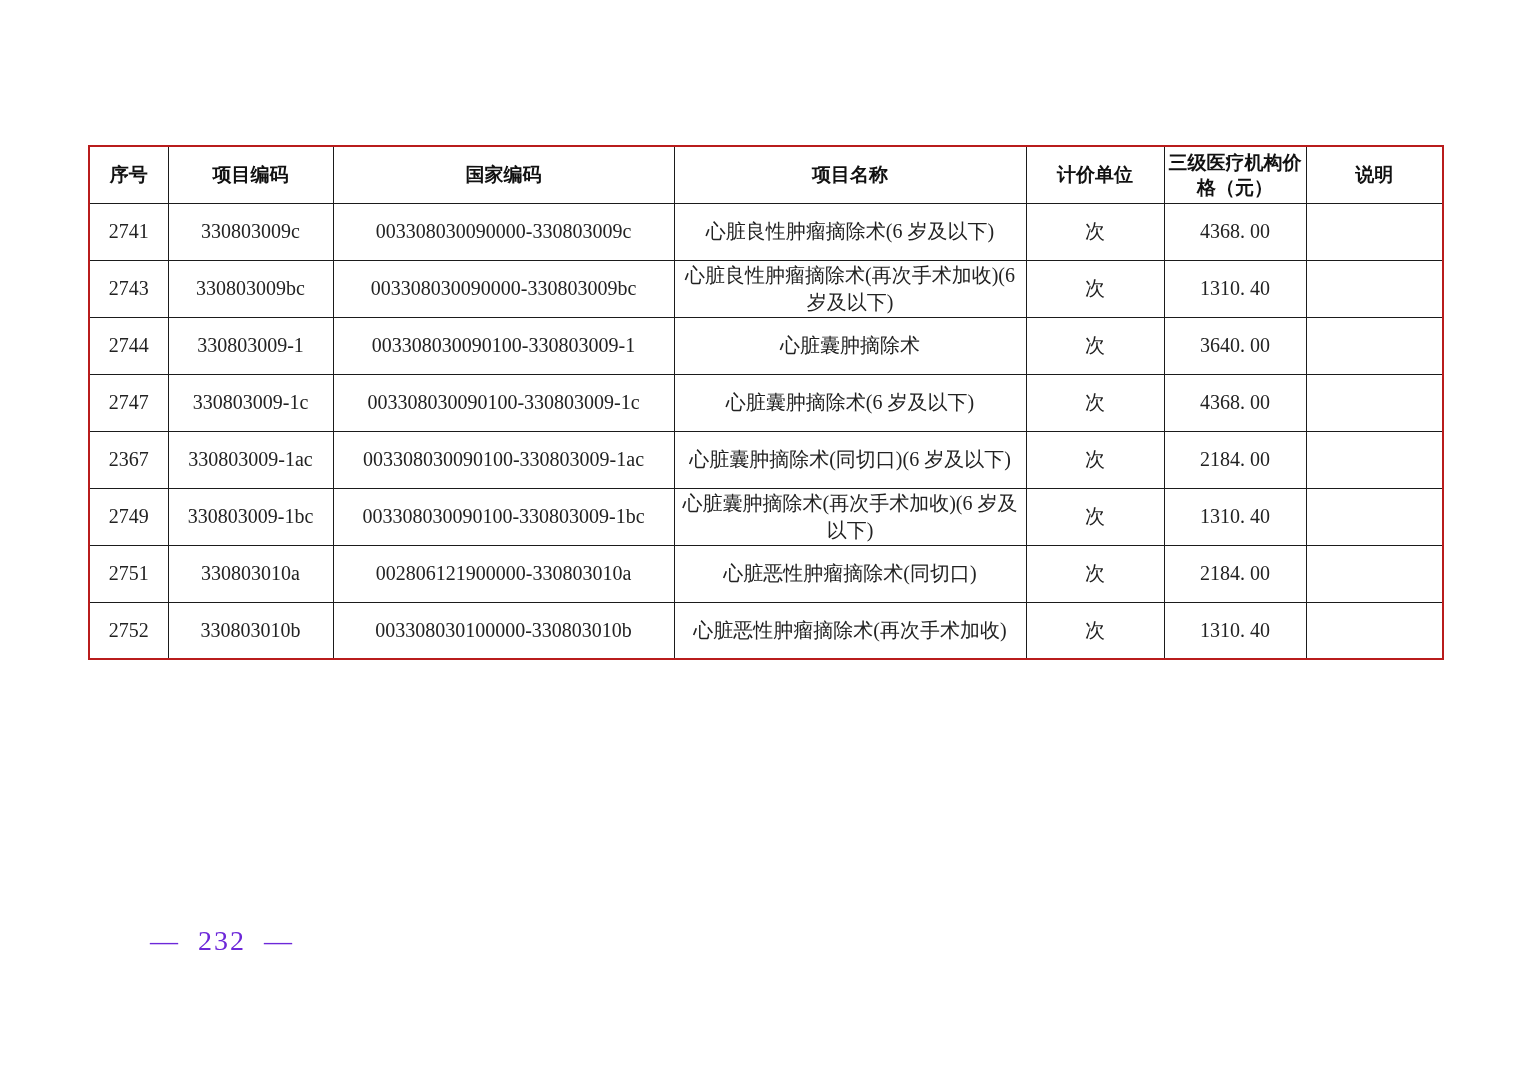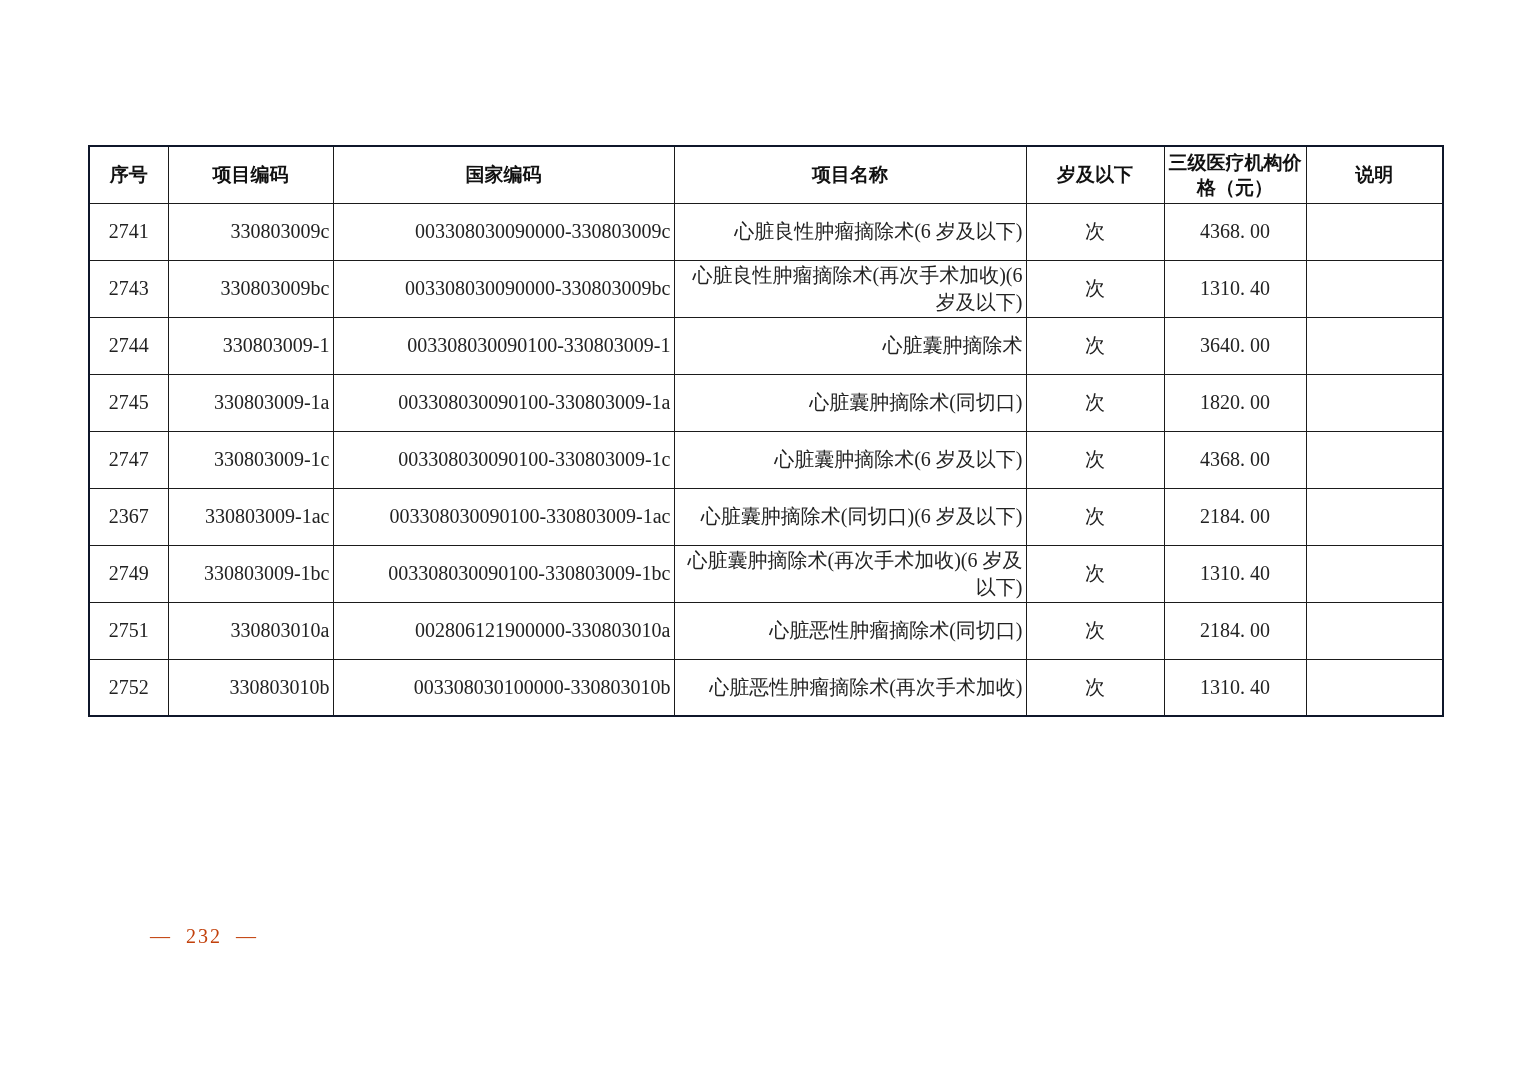--- a/index.html
+++ b/index.html
@@ -16,21 +16,21 @@
     font-family: "Liberation Serif", "DejaVu Serif", serif;
     color: #1b1b1b;
   }
   table.price-table {
     position: absolute;
     left: 88px;
     top: 145px;
     width: 1354px;
     border-collapse: collapse;
     table-layout: fixed;
-    border: 2px solid #0f172a;
+    border: 2px solid #b91c1c;
   }
   .price-table th, .price-table td {
     border: 1px solid #1b1b1b;
     overflow: hidden;
     vertical-align: middle;
     box-sizing: border-box;
   }
   .price-table th {
     height: 57px;
     font-family: "Liberation Sans", "DejaVu Sans", sans-serif;
@@ -42,27 +42,27 @@
     color: #111;
   }
   .price-table td {
     height: 57px;
     font-size: 20px;
     line-height: 27px;
     padding: 1px 3px;
     color: #222;
   }
   .price-table td.c { text-align: center; }
-  .price-table td.l { text-align: right; }
+  .price-table td.l { text-align: center; }
   .page-number {
     position: absolute;
     left: 150px;
     top: 925px;
-    font-size: 20px;
-    color: #c2410c;
+    font-size: 28px;
+    color: #6d28d9;
     letter-spacing: 2px;
     font-family: "Liberation Serif", "DejaVu Serif", serif;
     white-space: pre;
   }
 </style>
 </head>
 <body>
 
 <div class="sheet">
 
@@ -75,21 +75,21 @@
       <col style="width:138px">
       <col style="width:142px">
       <col style="width:137px">
     </colgroup>
     <thead>
       <tr>
         <th>序号</th>
         <th>项目编码</th>
         <th>国家编码</th>
         <th>项目名称</th>
-        <th>岁及以下</th>
+        <th>计价单位</th>
         <th>三级医疗机构价格（元）</th>
         <th>说明</th>
       </tr>
     </thead>
     <tbody>
         <tr>
           <td class="c">2741</td>
           <td class="l">330803009c</td>
           <td class="l">003308030090000-330803009c</td>
           <td class="l">心脏良性肿瘤摘除术(6 岁及以下)</td>
@@ -106,29 +106,20 @@
           <td class="c">1310. 40</td>
           <td class="l"></td>
         </tr>
         <tr>
           <td class="c">2744</td>
           <td class="l">330803009-1</td>
           <td class="l">003308030090100-330803009-1</td>
           <td class="l">心脏囊肿摘除术</td>
           <td class="c">次</td>
           <td class="c">3640. 00</td>
-          <td class="l"></td>
-        </tr>
-        <tr>
-          <td class="c">2745</td>
-          <td class="l">330803009-1a</td>
-          <td class="l">003308030090100-330803009-1a</td>
-          <td class="l">心脏囊肿摘除术(同切口)</td>
-          <td class="c">次</td>
-          <td class="c">1820. 00</td>
           <td class="l"></td>
         </tr>
         <tr>
           <td class="c">2747</td>
           <td class="l">330803009-1c</td>
           <td class="l">003308030090100-330803009-1c</td>
           <td class="l">心脏囊肿摘除术(6 岁及以下)</td>
           <td class="c">次</td>
           <td class="c">4368. 00</td>
           <td class="l"></td>

